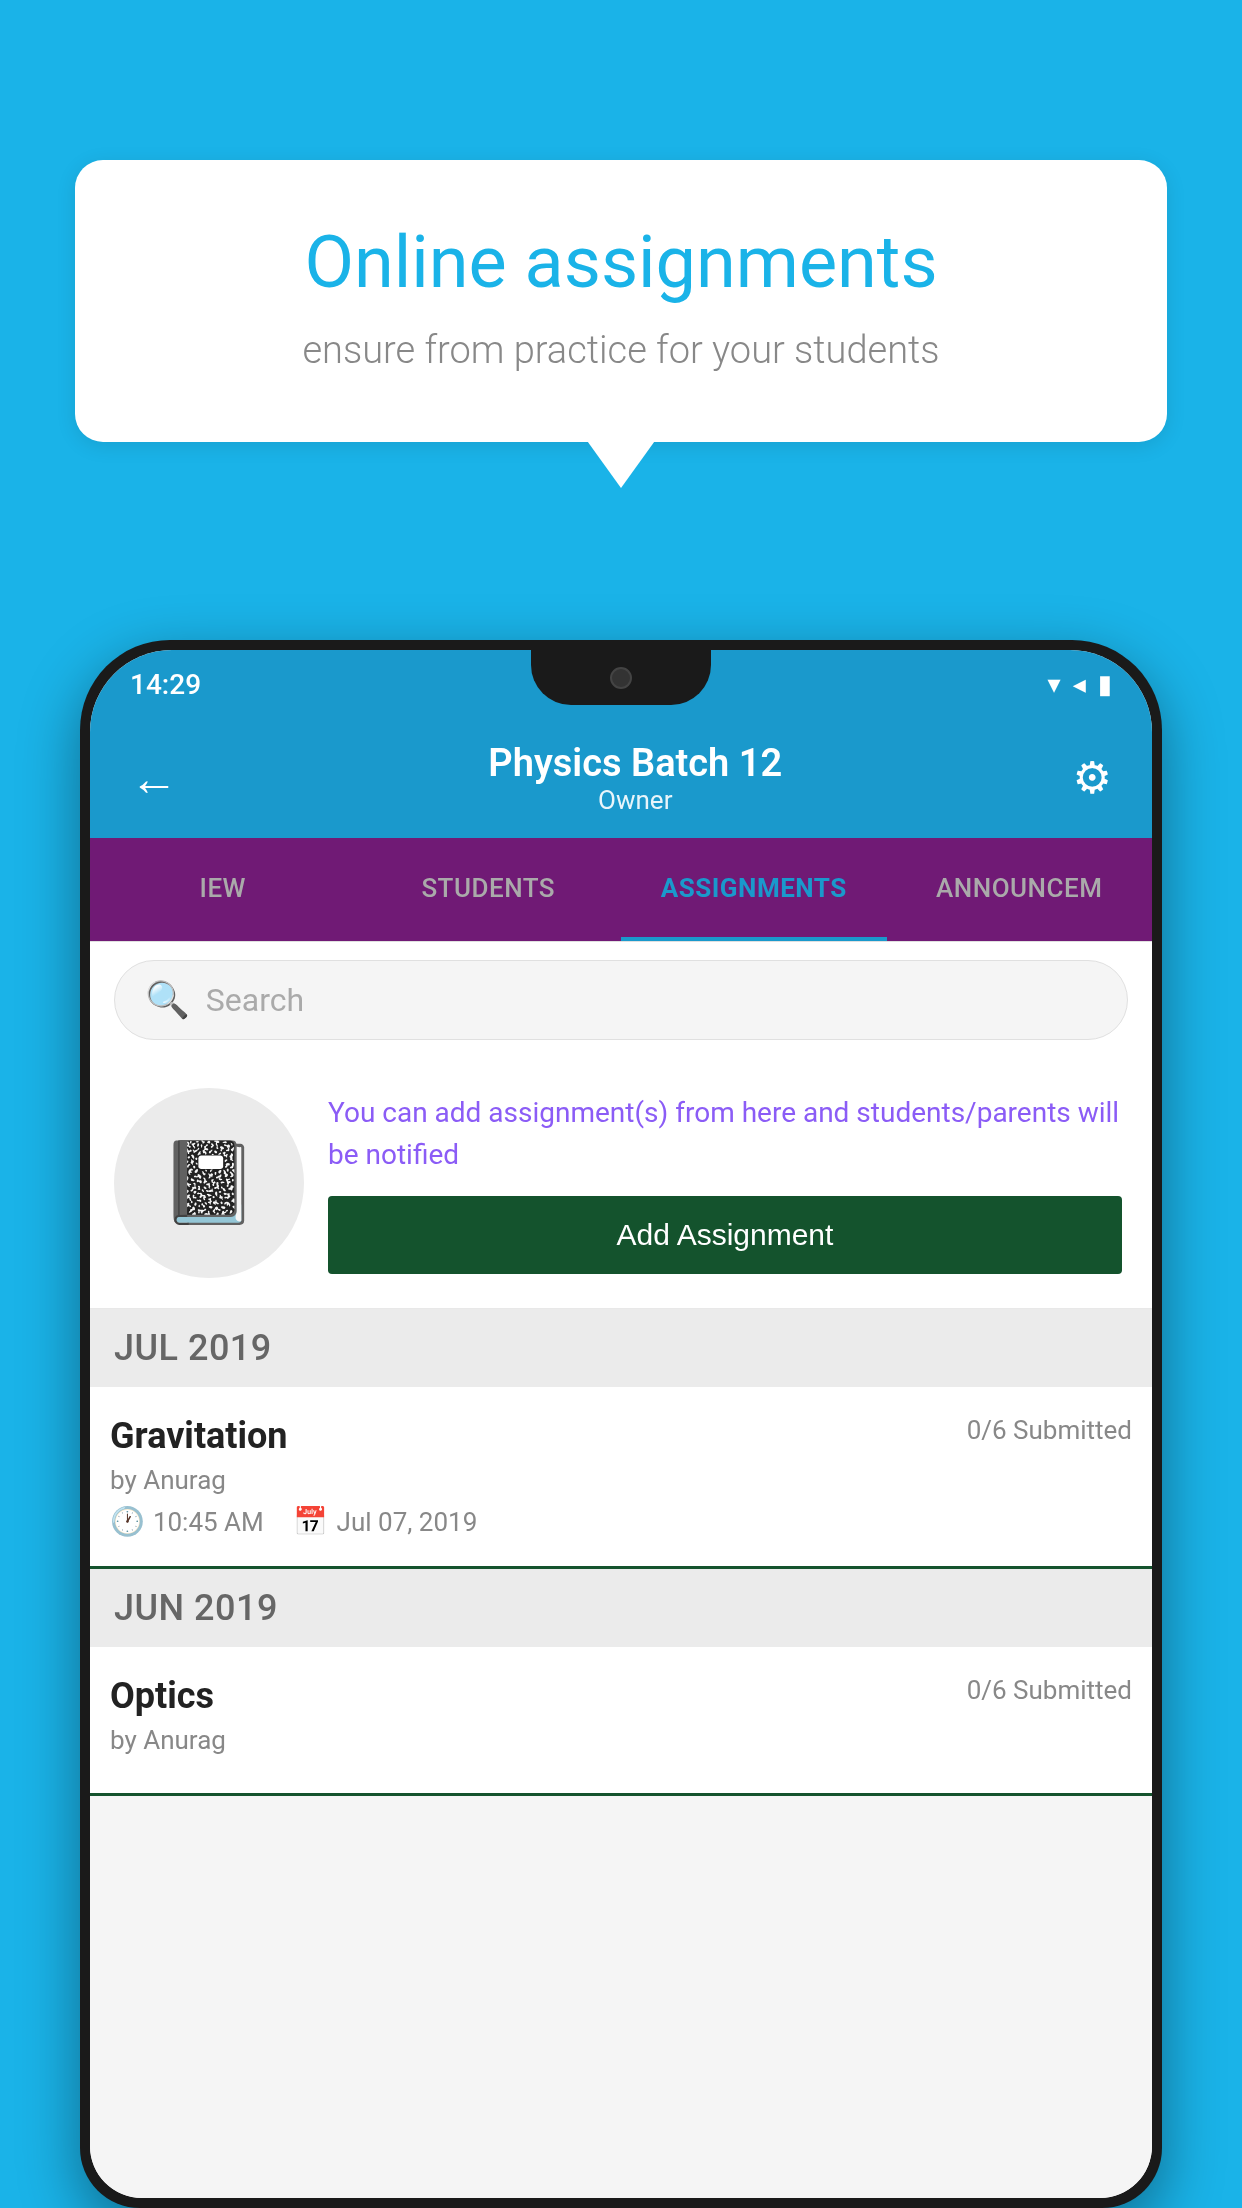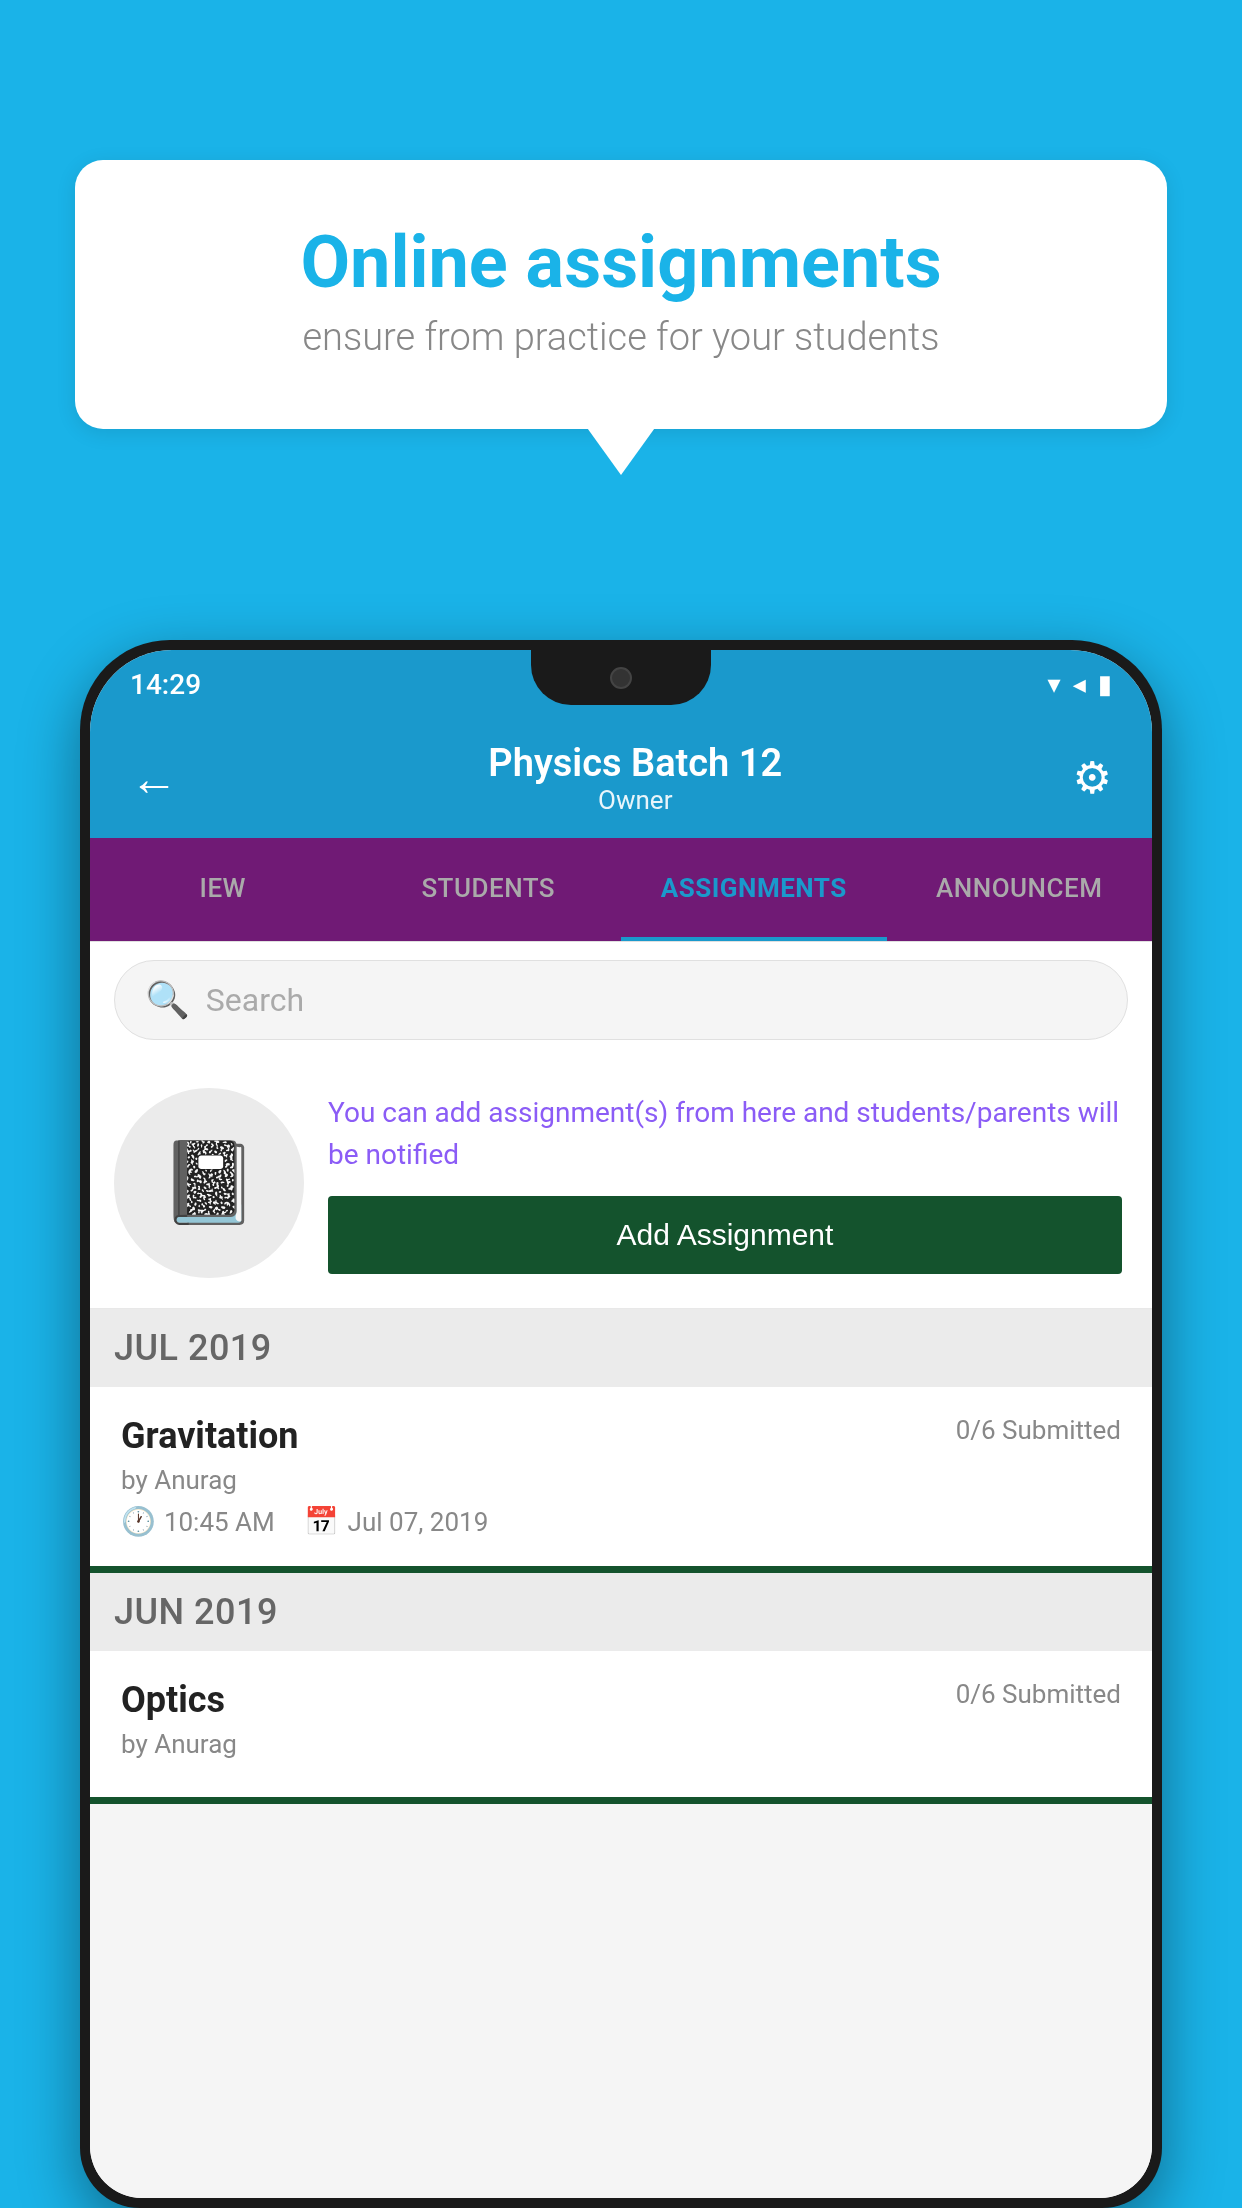--- a/index.html
+++ b/index.html
@@ -34,23 +34,23 @@
       transform: translateX(-50%);
       width: 0;
       height: 0;
       border-left: 36px solid transparent;
       border-right: 36px solid transparent;
       border-top: 50px solid white;
     }
     .bubble-title {
       font-size: 72px;
       color: #1ab3e8;
-      font-weight: 700;
+      font-weight: 400;
       text-align: center;
-      margin-bottom: 10px;
+      margin-bottom: 23px;
     }
     .bubble-subtitle {
       font-size: 38px;
       color: #888;
       text-align: center;
       font-weight: 300;
     }
 
     
     .phone-outer {
@@ -260,22 +260,22 @@
       padding: 18px 24px;
       font-size: 36px;
       color: #666;
       font-weight: 500;
       letter-spacing: 0.5px;
     }
 
     
     .assignment-item {
       background: white;
-      padding: 28px 31px;
-      border-bottom: 7px solid #14532d;
+      padding: 28px 20px;
+      border-bottom: 3px solid #14532d;
     }
     .assignment-top-row {
       display: flex;
       justify-content: space-between;
       align-items: flex-start;
       margin-bottom: 8px;
     }
     .assignment-title {
       font-size: 36px;
       font-weight: 700;

